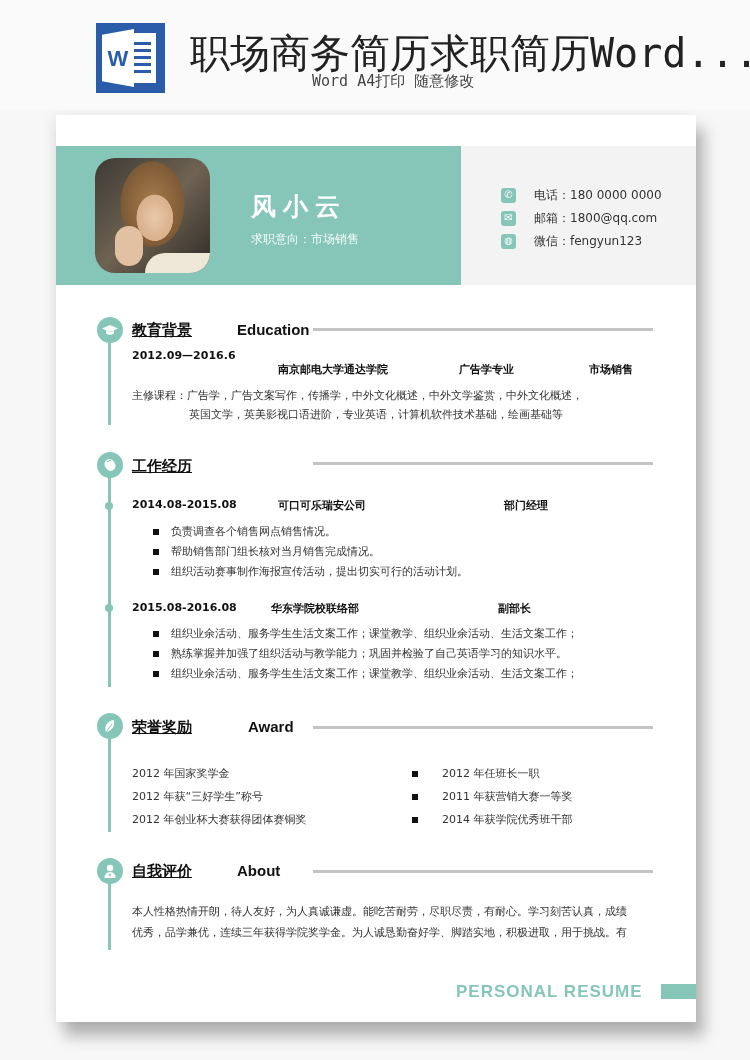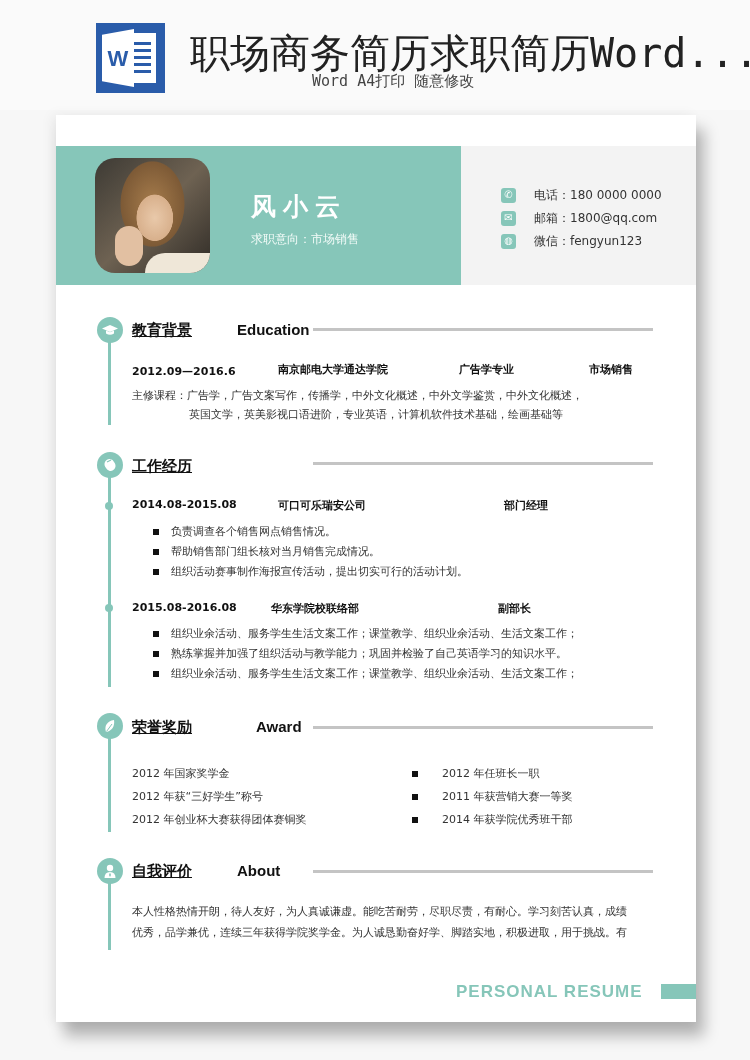--- a/index.html
+++ b/index.html
@@ -150,21 +150,21 @@
   <div class="timeline" style="top:218px;height:92px"></div>
   <div class="sec-icon" style="top:202px">
     <svg width="16" height="12" viewBox="0 0 16 12">
         <polygon points="8,1 16,4.5 8,8 0,4.5" fill="#fff"></polygon>
         <path d="M4,6.5 v3 q4,2.5 8,0 v-3 l-4,1.8z" fill="#fff"></path>
       </svg>
   </div>
   <div class="sec-title" style="top:206px">教育背景</div>
   <div class="sec-en" style="left:181px;top:206px">Education</div>
   <div class="sec-line" style="left:257px;top:213px"></div>
-  <div class="row-b" style="left:76px;top:250px">2012.09—2016.6</div>
+  <div class="row-b" style="left:76px;top:234px">2012.09—2016.6</div>
   <div class="row-b" style="left:222px;top:247px">南京邮电大学通达学院</div>
   <div class="row-b" style="left:403px;top:247px">广告学专业</div>
   <div class="row-b" style="left:533px;top:247px">市场销售</div>
   <div class="txt" style="left:76px;top:273px">主修课程：广告学，广告文案写作，传播学，中外文化概述，中外文学鉴赏，中外文化概述，</div>
   <div class="txt" style="left:133px;top:292px">英国文学，英美影视口语进阶，专业英语，计算机软件技术基础，绘画基础等</div>
 
   <div class="timeline" style="top:352px;height:220px"></div>
   <div class="sec-icon" style="top:337px">
     <svg width="12" height="14" viewBox="0 0 12 14">
         <rect x="1" y="1" width="10" height="12" rx="5" fill="#fff" transform="rotate(-30 6 7)"></rect>
@@ -197,21 +197,21 @@
   <div class="txt" style="left:115px;top:551px">组织业余活动、服务学生生活文案工作；课堂教学、组织业余活动、生活文案工作；</div>
 
   <div class="timeline" style="top:612px;height:105px"></div>
   <div class="sec-icon" style="top:598px">
     <svg width="12" height="14" viewBox="0 0 12 14">
         <path d="M10,1 C3,2 0,7 2,13 C8,12 11,7 10,1z" fill="#fff"></path>
         <path d="M2.5,12.5 L8,5" stroke="#86c6b9" stroke-width="1"></path>
       </svg>
   </div>
   <div class="sec-title" style="top:603px">荣誉奖励</div>
-  <div class="sec-en" style="left:200px;top:603px">Award</div>
+  <div class="sec-en" style="left:192px;top:603px">Award</div>
   <div class="sec-line" style="left:257px;top:611px"></div>
   <div class="txt" style="left:76px;top:651px">2012 年国家奖学金</div>
   <div class="txt" style="left:76px;top:674px">2012 年获“三好学生”称号</div>
   <div class="txt" style="left:76px;top:697px">2012 年创业杯大赛获得团体赛铜奖</div>
   <div class="bullet" style="left:356px;top:656px"></div>
   <div class="txt" style="left:386px;top:651px">2012 年任班长一职</div>
   <div class="bullet" style="left:356px;top:679px"></div>
   <div class="txt" style="left:386px;top:674px">2011 年获营销大赛一等奖</div>
   <div class="bullet" style="left:356px;top:702px"></div>
   <div class="txt" style="left:386px;top:697px">2014 年获学院优秀班干部</div>

